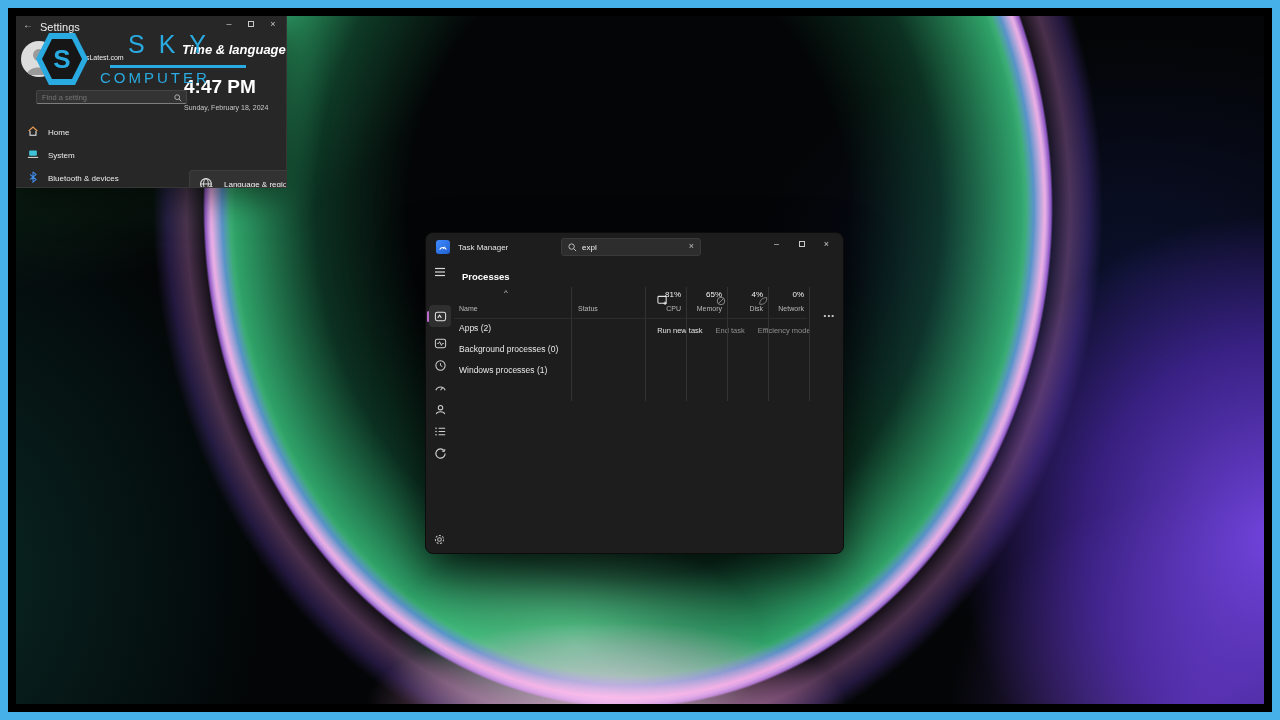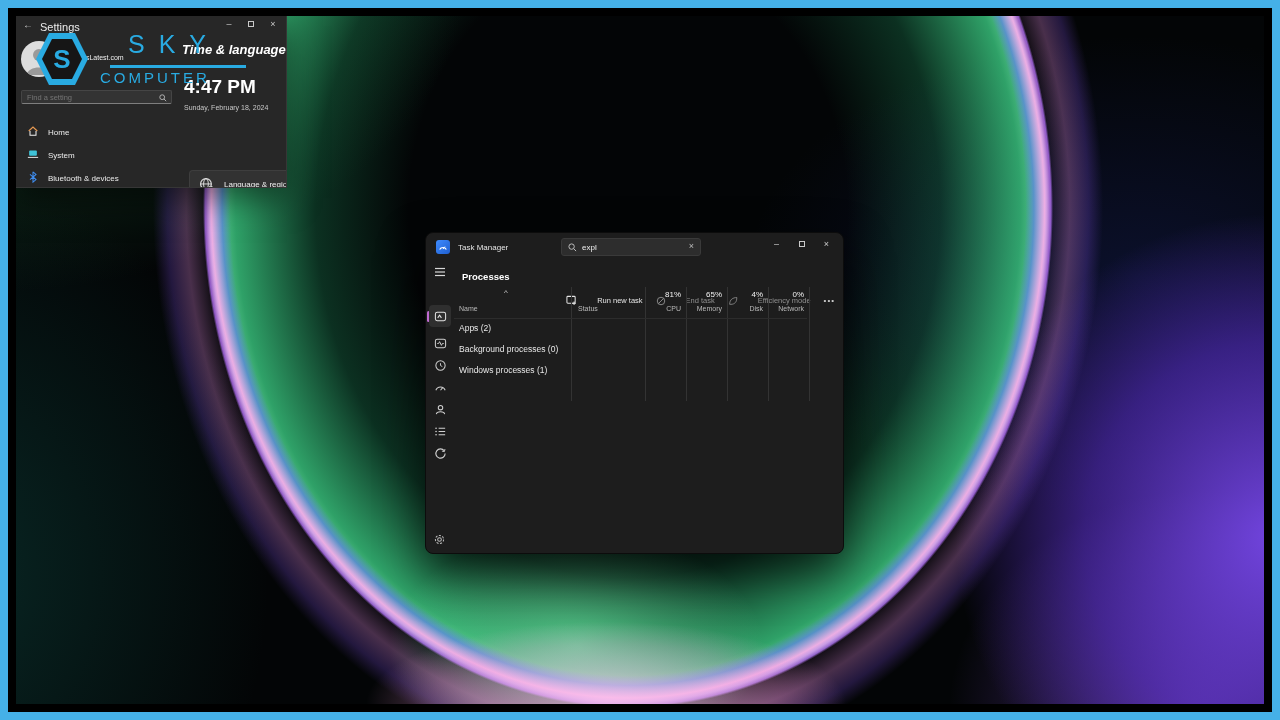--- a/index.html
+++ b/index.html
@@ -32,21 +32,21 @@
   .s-back { position:absolute; left:7px; top:3px; font-size:10px; color:#cfcfcf; }
   .s-title { position:absolute; left:24px; top:5px; font-size:11px; color:#ededed; }
   .s-controls { position:absolute; right:2px; top:0; display:flex; }
   .s-ctl { width:22px; height:15px; display:flex; align-items:center; justify-content:center; color:#c9c9c9; font-size:9px; }
   .ctl-maxbox { width:6px; height:6px; border:1px solid #c9c9c9; display:inline-block; }
   .s-avatar { position:absolute; left:5px; top:25px; width:36px; height:36px; border-radius:50%; background:#dddddd; overflow:hidden; }
   .s-account { position:absolute; left:45px; top:38px; font-size:7px; color:#f0f0f0; white-space:nowrap; }
   .s-page-title { position:absolute; left:166px; top:26px; width:160px; font-size:13px; font-weight:bold; color:#ffffff; white-space:nowrap;font-style:italic; }
   .s-time { position:absolute; left:168px; top:60px; font-size:19px; font-weight:bold; color:#ffffff; }
   .s-date { position:absolute; left:168px; top:88px; font-size:7px; color:#c8c8c8; white-space:nowrap; }
-  .s-search { position:absolute; left:5px; top:74px; width:151px; height:14px; background:#333333; border:1px solid #454545; border-bottom:1px solid #7e7e7e; border-radius:2px; }
+  .s-search { position:absolute; left:20px; top:74px; width:151px; height:14px; background:#333333; border:1px solid #454545; border-bottom:1px solid #7e7e7e; border-radius:2px; }
   .s-search input { position:absolute; left:5px; top:0; width:128px; height:12px; background:transparent; border:none; outline:none; color:#c9c9c9; font-size:7.5px; font-family:"Liberation Sans", sans-serif; }
   .s-search svg { position:absolute; right:4px; top:3px; }
   .s-nav-item { position:absolute; left:4px; width:155px; height:19px; display:flex; align-items:flex-end; gap:9px; padding-left:7px; border-radius:3px; }
   .s-nav-item span.lbl { font-size:8px; color:#ececec; }
   .s-card { position:absolute; left:173px; width:120px; background:#323232; border:1px solid rgba(255,255,255,0.06); border-radius:4px; }
   .s-card .c-title { position:absolute; left:34px; top:7px; font-size:8px; color:#f0f0f0; white-space:nowrap; }
   .s-card .c-sub { position:absolute; left:34px; top:18px; font-size:7px; color:#9d9d9d; white-space:nowrap; }
   .s-card svg { position:absolute; left:9px; top:8px; }
   .s-card2 svg { top:6px; }
   .s-card2 .c-title { top:9px; }
@@ -74,21 +74,21 @@
   .tm-search input { position:absolute; left:20px; top:1px; width:100px; height:14px; background:transparent; border:none; outline:none; color:#eeeeee; font-size:8px; font-family:"Liberation Sans", sans-serif; }
   .tm-search .clear { position:absolute; right:6px; top:2px; color:#bdbdbd; font-size:9px; }
   .tm-controls { position:absolute; right:4px; top:2px; display:flex; }
   .tm-ctl { width:25px; height:18px; display:flex; align-items:center; justify-content:center; color:#cccccc; font-size:9px; }
   .tm-sidebar { position:absolute; left:0; top:28px; bottom:0; width:28px; }
   .tm-side-item { position:absolute; left:3px; width:22px; height:22px; border-radius:4px; display:flex; align-items:center; justify-content:center; }
   .tm-side-item.selected { background:#2f2f2f; }
   .tm-accent { position:absolute; left:1px; width:2.5px; height:11px; border-radius:2px; background:#bf6ad1; }
   .tm-toolbar-title { position:absolute; left:36px; top:38px; font-size:9.5px; font-weight:bold; color:#ffffff; }
   .tm-toolbar { position:absolute; right:8px; top:34px; display:flex; align-items:center; gap:13px; }
-  .tm-btn { display:flex; align-items:center; gap:20px; font-size:7.5px; color:#e4e4e4; }
+  .tm-btn { display:flex; align-items:flex-start; gap:20px; font-size:7.5px; color:#e4e4e4;flex-direction:column; }
   .tm-btn.disabled { color:#8f8f8f; }
   .tm-more { font-size:8px; color:#cfcfcf; letter-spacing:1px; }
   .tm-main { position:absolute; left:28px; top:28px; right:0; bottom:0; }
   .tm-colsep { position:absolute; top:26px; height:114px; width:1px; background:#333333; }
   .tm-hdr-divider { position:absolute; left:0; right:36px; top:57px; height:1px; background:#2c2c2c; }
   .tm-caret { position:absolute; left:50px; top:27px; font-size:8px; color:#cfcfcf; }
   .hdr-val { position:absolute; top:29px; font-size:8px; color:#f2f2f2; text-align:right; }
   .hdr-lbl { position:absolute; top:44px; font-size:7px; color:#b9b9b9; }
   .hdr-lbl.num { text-align:right; }
   .tm-group { position:absolute; left:5px; font-size:8.5px; color:#e8e8e8; white-space:nowrap; }

